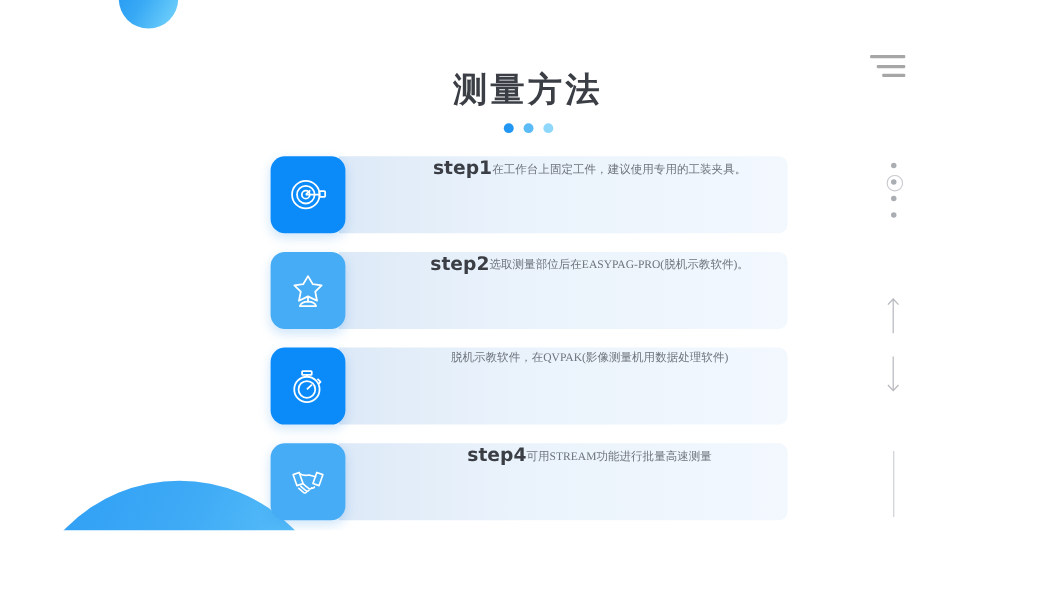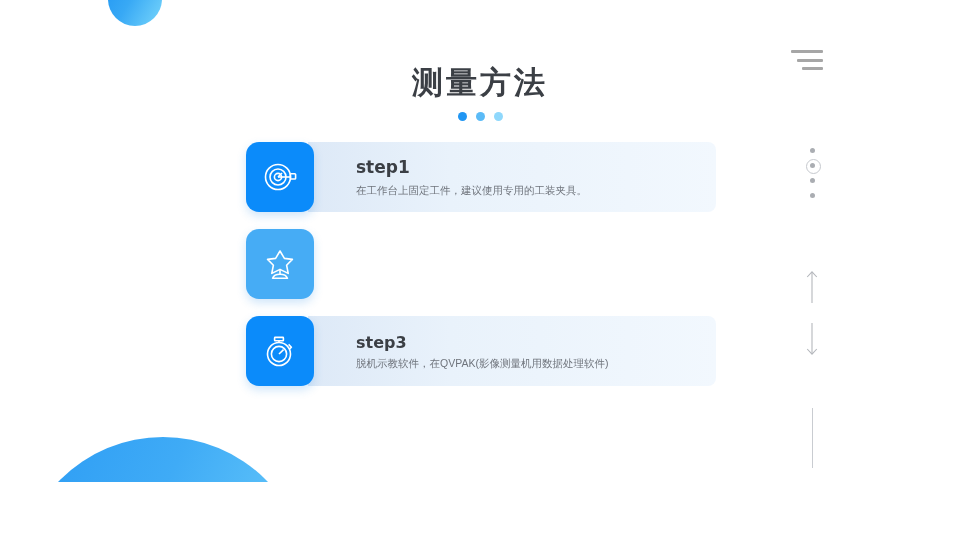--- a/index.html
+++ b/index.html
@@ -105,36 +105,36 @@
   }
   .step-icon svg { display: block; }
   .step-body {
     position: relative;
     margin-left: -6px;
     flex: 1 1 auto;
     border-radius: 0 8px 8px 0;
     background: linear-gradient(90deg, #dde9f7 0%, #e9f2fb 35%, #f2f8fe 100%);
     padding: 0 0 0 48px;
     display: flex;
-    flex-direction: column;
+    flex-direction: row;
     justify-content: center;
   }
   .step-title {
     font-size: 17px;
     font-weight: bold;
     color: #3b3f45;
     line-height: 22px;
     font-family: "DejaVu Sans", "Liberation Sans", sans-serif;
   }
   .step-desc {
     margin-top: 5px;
     font-size: 10.5px;
     color: #6f747c;
     line-height: 15px;
-    font-family: Liberation Sans, sans-serif;
+    font-family: Liberation Serif, serif;
   }
   .step-row.tight .step-title { font-size: 16px; }
   .step-row.tight .step-desc { margin-top: 2px; }
 
   
   #right-rail {
     position: absolute;
     right: 140px; top: 148px;
     width: 16px;
     display: flex;
@@ -230,41 +230,65 @@
     </div>
 
     <div class="step-row">
       <div class="step-icon" id="icon-2" style="background: rgb(70, 172, 245);">
         <svg width="40" height="40" viewBox="0 0 40 40" fill="none" stroke="#ffffff" stroke-width="1.6" stroke-linejoin="round">
           <path d="M20 7 L24.4 14.4 L32.4 15.4 L26.6 21.2 L28.2 29.4 L20 25.4 L11.8 29.4 L13.4 21.2 L7.6 15.4 L15.6 14.4 Z"></path>
           <path d="M20 25.4 L20 31"></path>
           <path d="M12.6 34.2 C13.6 31.6 16.5 30.3 20 30.3 C23.5 30.3 26.4 31.6 27.4 34.2 Z"></path>
         </svg>
       </div>
+      <div class="step-body">
+        <div class="step-title">step2</div>
+        <div class="step-desc">
+          <div>选取测量部位后在EASYPAG-PRO(脱机示教软件)。</div>
+        </div>
+      </div>
     </div>
 
     <div class="step-row tight">
       <div class="step-icon" id="icon-3" style="background: rgb(11, 139, 250);">
         <svg width="40" height="40" viewBox="0 0 40 40" fill="none" stroke="#ffffff" stroke-width="1.6" stroke-linejoin="round">
           <circle cx="19" cy="23" r="11.5"></circle>
           <circle cx="19" cy="23" r="7.6"></circle>
           <path d="M19 23 L23.6 18.6"></path>
           <rect x="14.6" y="6.4" width="8.8" height="3.4" rx="0.6"></rect>
           <path d="M19 9.8 L19 11.6"></path>
           <path d="M28.6 13.4 L31.4 16.2 L29.2 18.4"></path>
         </svg>
       </div>
       <div class="step-body">
-        <div class="step-title">step3</div>
         <div class="step-desc">
           <div>脱机示教软件，在QVPAK(影像测量机用数据处理软件)</div>
         </div>
       </div>
     </div>
 
+    <div class="step-row">
+      <div class="step-icon" id="icon-4" style="background: rgb(70, 172, 245);">
+        <svg width="40" height="40" viewBox="0 0 40 40" fill="none" stroke="#ffffff" stroke-width="1.5" stroke-linejoin="round" stroke-linecap="round">
+          <path d="M6.5 13.5 L12 11.5 L15.5 21.5 L10 23.5 Z"></path>
+          <path d="M33.5 13.5 L28 11.5 L24.5 21.5 L30 23.5 Z"></path>
+          <path d="M12.4 12.6 C15 14.2 18.6 14.4 21 13.8 L26.8 15.4"></path>
+          <path d="M15.6 21.8 C17 23 19 24.7 20.6 26 C21.6 26.8 22.9 26.5 23.4 25.6"></path>
+          <path d="M13.4 24 C14.8 25.2 16.6 26.8 18.2 28 C19.2 28.8 20.4 28.5 20.9 27.6"></path>
+          <path d="M11.6 26 C13 27.2 14.6 28.6 16.1 29.8 C17 30.5 18.1 30.3 18.6 29.4"></path>
+          <path d="M23.4 25.6 C24.4 26.1 25.4 25.6 25.8 24.7"></path>
+        </svg>
+      </div>
+      <div class="step-body">
+        <div class="step-title">step4</div>
+        <div class="step-desc">
+          <div>可用STREAM功能进行批量高速测量</div>
+        </div>
+      </div>
+    </div>
 
   </div>
 
   <div id="right-rail">
     <div id="pager-dots">
       <span class="pdot"></span>
       <span class="pdot active"></span>
       <span class="pdot"></span>
       <span class="pdot"></span>
     </div>

